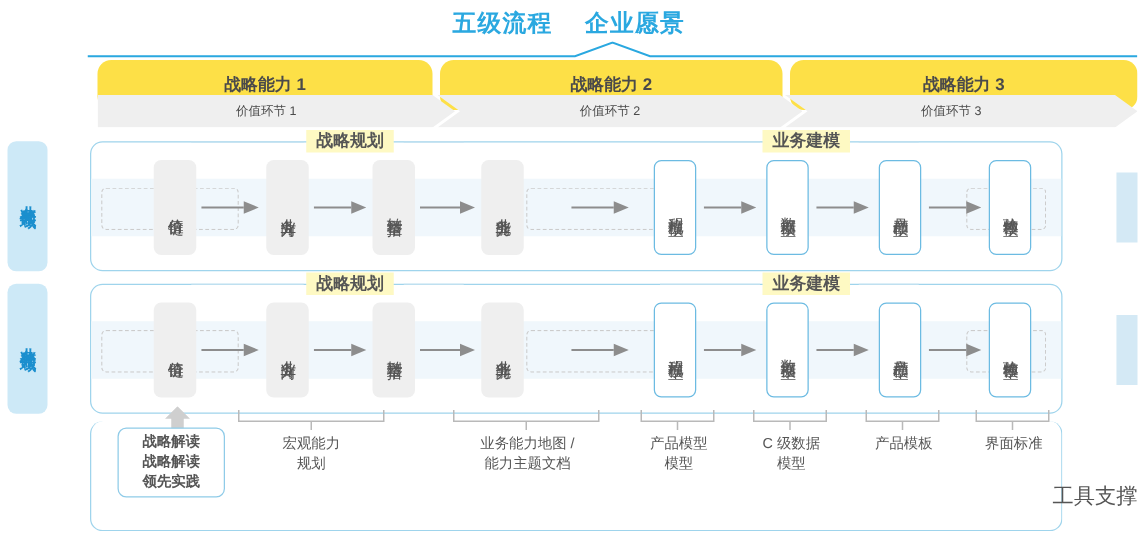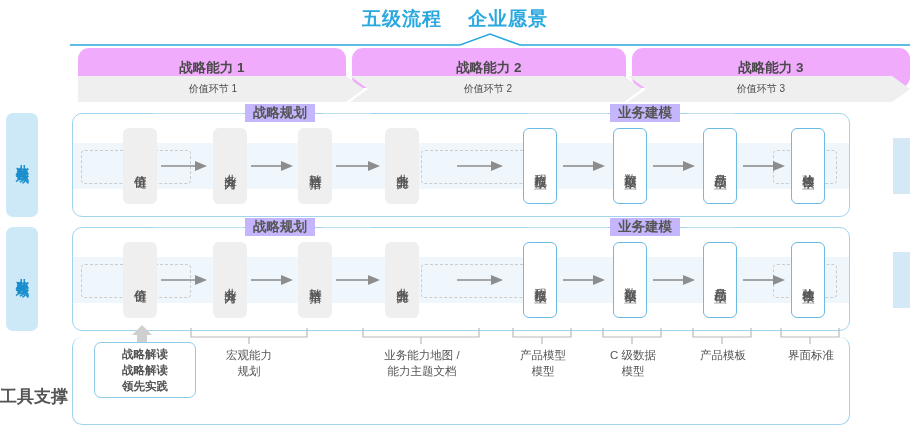--- a/index.html
+++ b/index.html
@@ -17,21 +17,21 @@
     display: flex; justify-content: center; align-items: center; gap: 26px;
   }
   .vision-title {
     font-size: 19px; font-weight: bold; color: #2aa8e0; letter-spacing: 1px;
   }
   .vision-connector { position: absolute; left: 70px; top: 33px; width: 840px; height: 14px; }
 
   
   .cap-bar { position: absolute; left: 78px; top: 48px; width: 832px; height: 24px; display: flex; }
   .cap-seg {
-    height: 40px; background: #f0abfc; color: #4a4a4a;
+    height: 40px; background: #fde047; color: #4a4a4a;
     font-size: 13.5px; font-weight: bold;
     display: flex; align-items: center; justify-content: center;
     margin-right: 6px;
     border-radius: 11px;
   }
   .cap-seg:last-child { margin-right: 0; }
 
   .vc-bar { position: absolute; left: 78px; top: 76px; width: 832px; height: 26px; }
   .vc-seg {
     position: absolute; top: 0; height: 26px; background: #efefef;
@@ -64,21 +64,21 @@
     position: absolute; left: 0; width: 100%; height: 46px; background: #f0f7fc;
   }
   .band-row { top: 29px; }
 
   
   .big-arrow { position: absolute; left: 820px; width: 86px; height: 104px; }
 
   
   .sec-cap {
     position: absolute; height: 18px; display: flex; align-items: center;
-    background: #c4b5fd; padding: 0 8px;
+    background: #fef9c3; padding: 0 8px;
     font-size: 13.5px; font-weight: bold; color: #555;
   }
 
   .sec-line { position: absolute; height: 1px; background: #bfe0f0; }
 
   
   .node {
     position: absolute; width: 34px; height: 76px; top: 14px;
     display: flex; align-items: center; justify-content: center;
     font-size: 12.5px; line-height: 1.05; color: #555;
@@ -111,21 +111,21 @@
   }
 
   
   #tool-panel {
     position: absolute; left: 72px; top: 337px; width: 778px; height: 88px;
     border: 1.4px solid #9fd4ec; border-radius: 10px; background: transparent;
     border-top: none;
   }
   #tool-title {
     position: absolute; left: 0; top: 385px; width: 910px;
-    text-align: left; font-size: 17px; font-weight: bold; color: #555;
+    text-align: right; font-size: 17px; font-weight: normal; color: #555;
   }
   .up-arrow { position: absolute; }
 </style>
 </head>
 <body>
 
 <div id="root">
 
   <div class="vision-row">
     <div class="vision-title">五级流程</div>
@@ -295,21 +295,21 @@
   <svg class="bracket" style="left:602px; top:328px; width:60px; height:16px;" viewBox="0 0 60 16">
     <path d="M1,0 L1,9 L59,9 L59,0 M30,9 L30,16" fill="none" stroke="#b9b9b9" stroke-width="1.2"></path>
   </svg>
   <svg class="bracket" style="left:692px; top:328px; width:60px; height:16px;" viewBox="0 0 60 16">
     <path d="M1,0 L1,9 L59,9 L59,0 M30,9 L30,16" fill="none" stroke="#b9b9b9" stroke-width="1.2"></path>
   </svg>
   <svg class="bracket" style="left:780px; top:328px; width:60px; height:16px;" viewBox="0 0 60 16">
     <path d="M1,0 L1,9 L59,9 L59,0 M30,9 L30,16" fill="none" stroke="#b9b9b9" stroke-width="1.2"></path>
   </svg>
 
-  <div class="tool-badge" style="left:94px; top:342px; width:102px;">
+  <div class="tool-badge" style="left:94px; top:342px; width:86px;">
     <div>战略解读</div>
     <div>战略解读</div>
     <div>领先实践</div>
   </div>
 
   <div class="tool-label" style="left:352px; top:348px; width:140px;">
     <div>业务能力地图 /</div>
     <div>能力主题文档</div>
   </div>
   <div class="tool-label" style="left:198px; top:348px; width:102px;">

